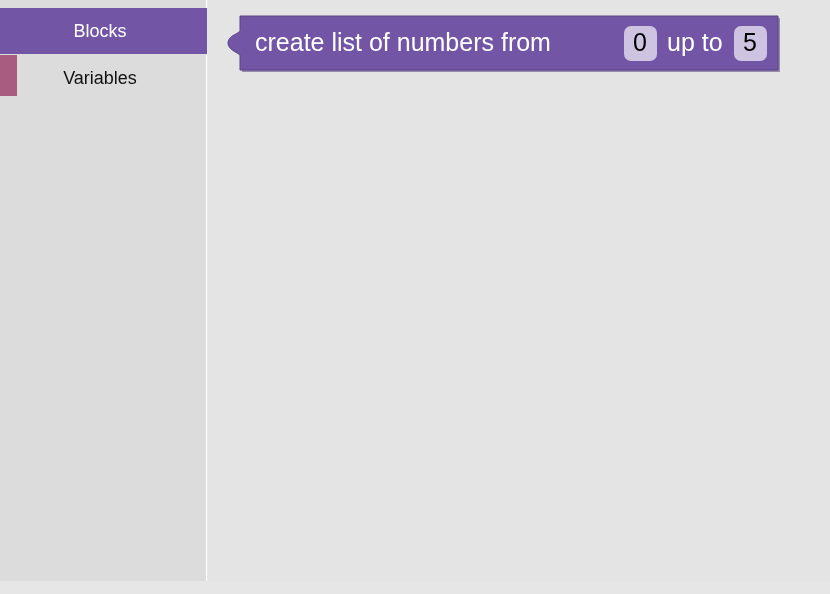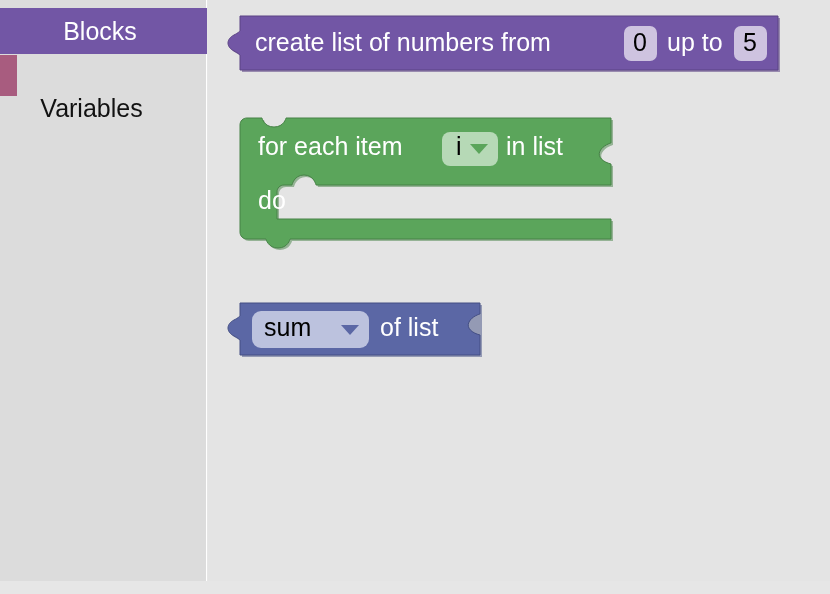--- a/index.html
+++ b/index.html
@@ -39,34 +39,33 @@
     align-items: center;
     box-sizing: border-box;
   }
   #tree-row-blocks {
     top: 8px;
     background: #7256a5;
   }
   #tree-row-variables {
     top: 55px;
     background: transparent;
-    flex-direction: column;
   }
   .tree-swatch {
     width: 17px;
     height: 41px;
     flex: 0 0 auto;
     align-self: flex-start;
   }
   #tree-row-blocks .tree-swatch { background: transparent; }
   #tree-row-variables .tree-swatch { background: #a85c7f; }
   .tree-label {
     flex: 1 1 auto;
     text-align: center;
-    font-size: 25px;
+    font-size: 18px;
     line-height: 1;
     padding-right: 24px;
     white-space: nowrap;
   }
   #tree-label-blocks { color: #ffffff; }
   #tree-label-variables { color: #111111; }
 
   
   #workspace {
     position: absolute;
@@ -136,73 +135,18 @@
         <rect x="402" y="13" width="33" height="35" rx="7" ry="7" fill="#cec3e0"></rect>
         <text class="fld-text" x="418" y="31" text-anchor="middle">0</text>
 
         <text class="blk-text" x="445" y="31">up to</text>
 
         <rect x="512" y="13" width="33" height="35" rx="7" ry="7" fill="#cec3e0"></rect>
         <text class="fld-text" x="528" y="31" text-anchor="middle">5</text>
       </svg>
     </div>
 
-    <div class="block" style="left:28px; top:115px;">
-      <svg width="395" height="135" viewBox="0 0 395 135">
 
-        <path d="M4,10 C4,6 7,3 11,3
-                 L22,3 L26,3 C26,3 28,12 38,12 C48,12 50,3 50,3 L54,3
-                 L375,3
-                 L375,28 C375,28 367,30 364,36 C361,42 367,47 375,49
-                 L375,70
-                 L80,70
-                 C80,70 78,60 68,60 C58,60 56,70 56,70
-                 L48,70 C44,70 41,73 41,77 L41,104
-                 L375,104 L375,124
-                 L54,124 C54,124 52,133 42,133 C32,133 30,124 30,124
-                 L11,124 C7,124 4,121 4,117 Z" fill="#468246" opacity="0.5" transform="translate(2,2)"></path>
-
-        <path d="M4,10 C4,6 7,3 11,3
-                 L22,3 L26,3 C26,3 28,12 38,12 C48,12 50,3 50,3 L54,3
-                 L375,3
-                 L375,28 C375,28 367,30 364,36 C361,42 367,47 375,49
-                 L375,70
-                 L80,70
-                 C80,70 78,60 68,60 C58,60 56,70 56,70
-                 L48,70 C44,70 41,73 41,77 L41,104
-                 L375,104 L375,124
-                 L54,124 C54,124 52,133 42,133 C32,133 30,124 30,124
-                 L11,124 C7,124 4,121 4,117 Z" fill="#5ba55b" stroke="#468246" stroke-width="1"></path>
-
-        <text class="blk-text" x="22" y="33">for each item</text>
-
-        <rect x="206" y="17" width="56" height="34" rx="8" ry="8" fill="#b6d9b6"></rect>
-        <text class="fld-text" x="220" y="33">i</text>
-        <polygon points="234,29 252,29 243,39" fill="#5ba55b"></polygon>
-
-        <text class="blk-text" x="270" y="33">in list</text>
-
-        <text class="blk-text" x="22" y="87">do</text>
-      </svg>
-    </div>
-
-    <div class="block" style="left:14px; top:300px;">
-      <svg width="262" height="60" viewBox="0 0 262 60">
-        <path d="M18,3 L258,3 L258,55
-                 L258,55 L18,55 L18,40
-                 C18,40 16,38 12,36 C4,32 4,24 12,20 C16,18 18,16 18,16 Z" fill="#444f84" opacity="0.5" transform="translate(2,2)"></path>
-        <path d="M18,3 L258,3
-                 L258,14 C258,14 250,16 247,22 C244,28 250,33 258,35
-                 L258,55 L18,55 L18,40
-                 C18,40 16,38 12,36 C4,32 4,24 12,20 C16,18 18,16 18,16 Z" fill="#5b67a5" stroke="#444f84" stroke-width="1"></path>
-
-        <rect x="30" y="11" width="117" height="37" rx="9" ry="9" fill="#bcc2de"></rect>
-        <text class="fld-text" x="42" y="29">sum</text>
-        <polygon points="119,25 137,25 128,35" fill="#5b67a5"></polygon>
-
-        <text class="blk-text" x="158" y="29">of list</text>
-      </svg>
-    </div>
 
 
 
   </div>
 </div>
 
 </body></html>

